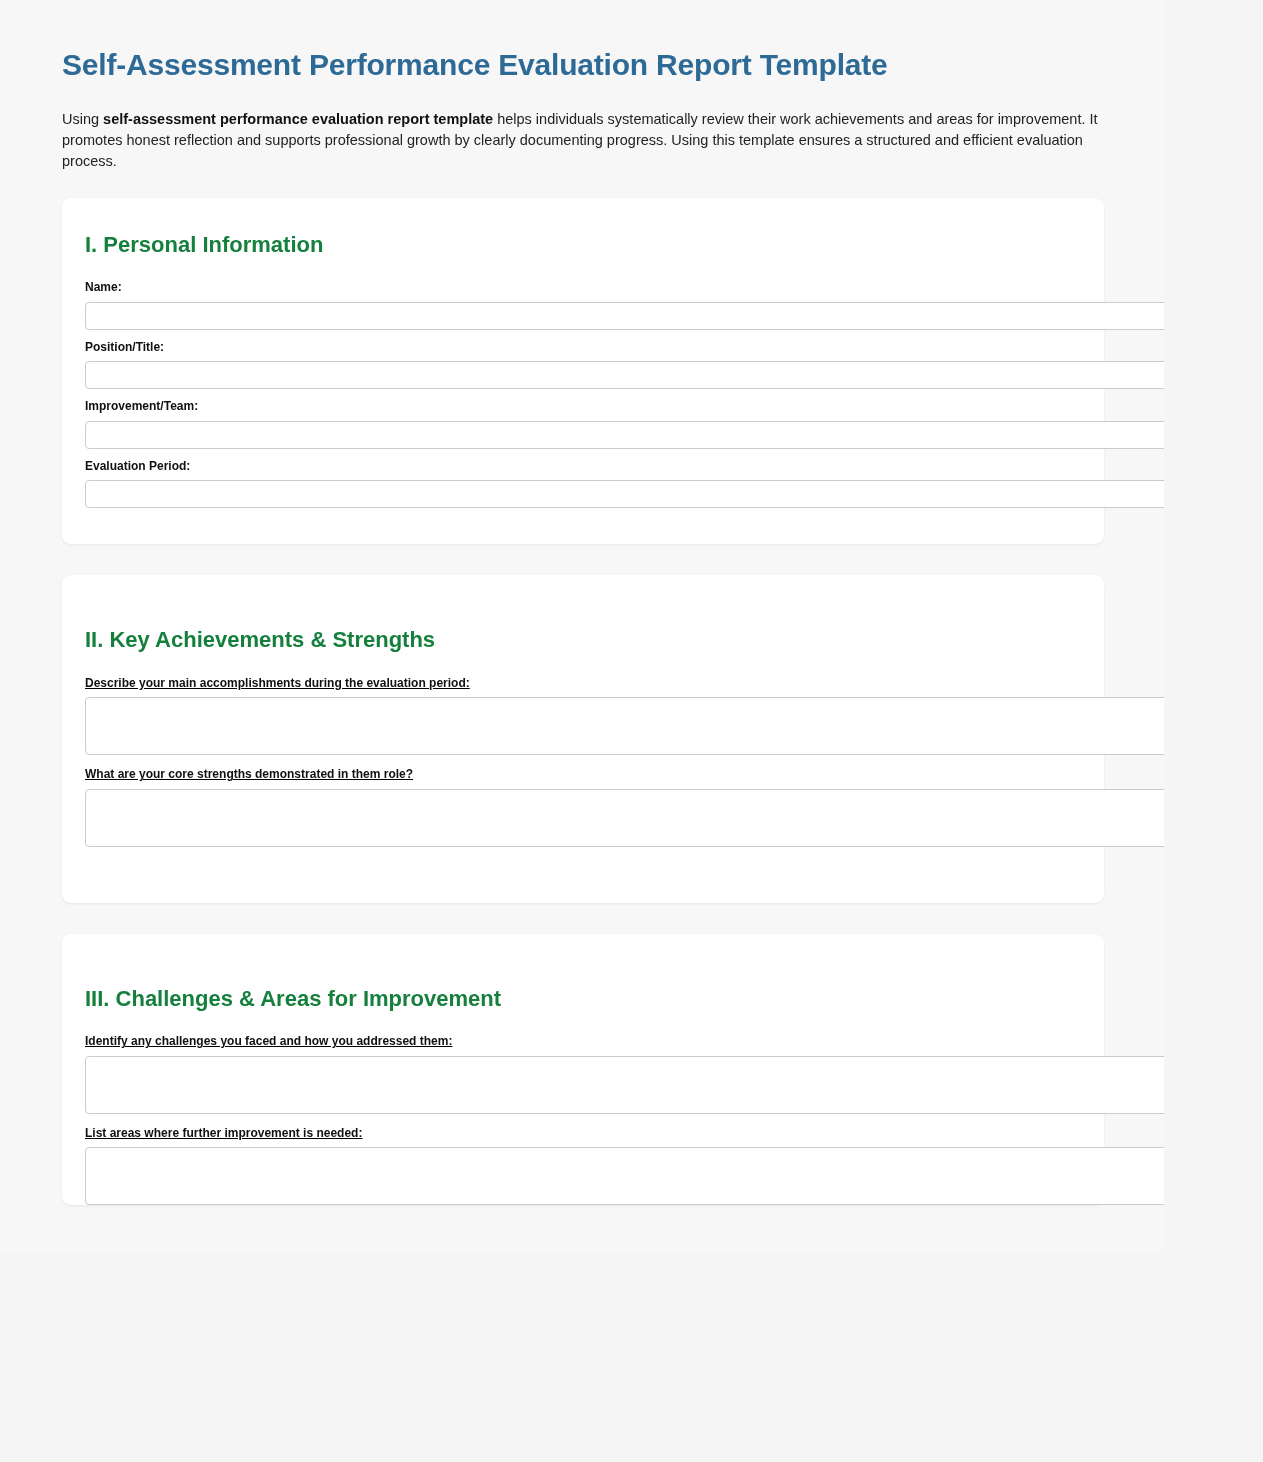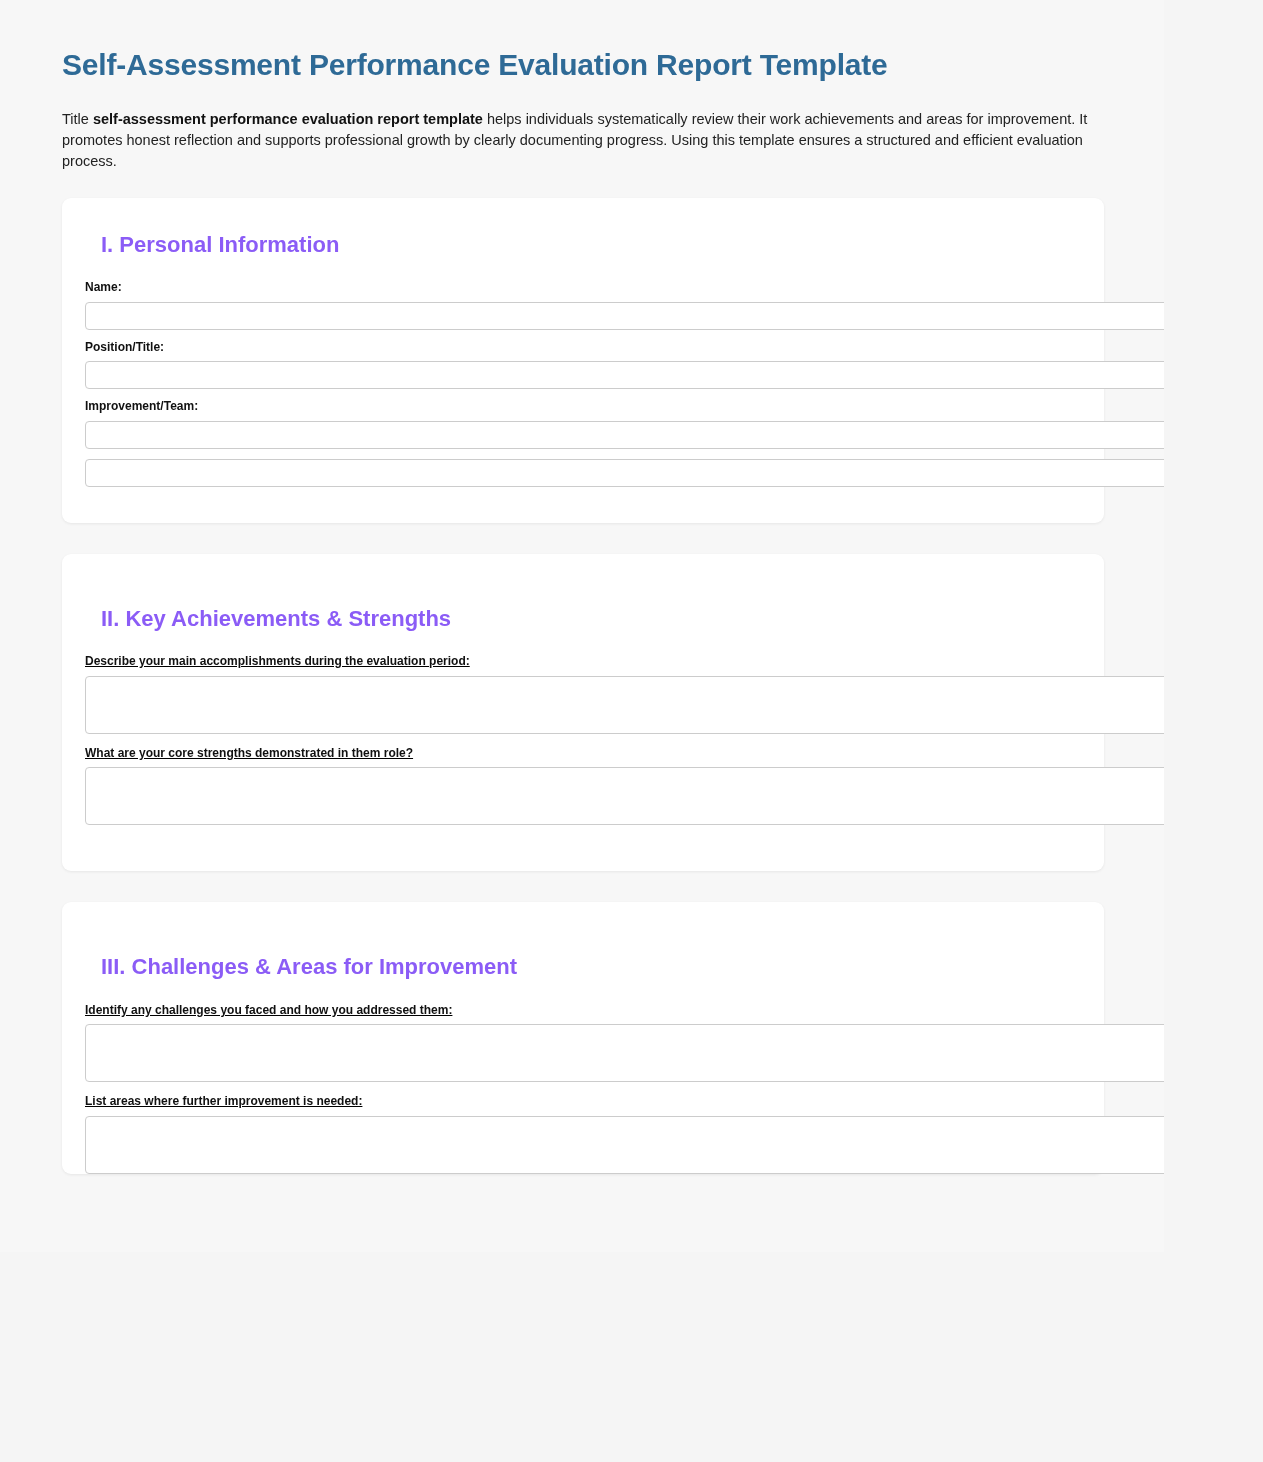--- a/index.html
+++ b/index.html
@@ -46,27 +46,27 @@
   }
   .card {
     background: #ffffff;
     border-radius: 9px;
     box-shadow: 0 1px 3px rgba(0,0,0,0.07);
     margin-bottom: 31px;
     padding: 30px 23px 26px 23px;
     box-sizing: border-box;
   }
   .card.card-first { padding-top: 34px; }
-  .card.card-mid { padding-top: 52px; padding-bottom: 34px; }
+  .card.card-mid { padding-top: 52px; padding-bottom: 44px; }
   .card.card-last { padding-top: 52px; padding-bottom: 0; }
   .section-heading {
     font-size: 22px;
     font-weight: bold;
-    color: #8b5cf6;
-    margin: 0 0 22px 16px;
+    color: #15803d;
+    margin: 0 0 22px 0;
     line-height: 1.2;
   }
   .field { margin-bottom: 10px; }
   .field-label {
     display: block;
     font-size: 12px;
     font-weight: bold;
     color: #111111;
     margin: 0 0 6px 0;
     line-height: 1.3;
@@ -103,41 +103,42 @@
   }
 </style>
 </head>
 <body>
 
 <div class="page">
   <div class="page-inner">
 
     <h1 class="doc-title">Self-Assessment Performance Evaluation Report Template</h1>
 
-    <p class="intro"><span>Title </span><b>self-assessment performance evaluation report template</b><span> helps individuals systematically review their work achievements and areas for improvement. It promotes honest reflection and supports professional growth by clearly documenting progress. Using this template ensures a structured and efficient evaluation process.</span></p>
+    <p class="intro"><span>Using </span><b>self-assessment performance evaluation report template</b><span> helps individuals systematically review their work achievements and areas for improvement. It promotes honest reflection and supports professional growth by clearly documenting progress. Using this template ensures a structured and efficient evaluation process.</span></p>
 
     <div class="card card-first">
       <h2 class="section-heading">I. Personal Information</h2>
 
       <div class="field">
         <label class="field-label">Name:</label>
         <input class="text-input" type="text" placeholder="" style="">
       </div>
 
       <div class="field">
         <label class="field-label">Position/Title:</label>
         <input class="text-input" type="text" placeholder="" style="">
       </div>
 
       <div class="field">
         <label class="field-label">Improvement/Team:</label>
         <input class="text-input" type="text" placeholder="" style="">
       </div>
 
       <div class="field">
+        <label class="field-label">Evaluation Period:</label>
         <input class="text-input" type="text" placeholder="" style="">
       </div>
     </div>
 
     <div class="card card-mid">
       <h2 class="section-heading">II. Key Achievements &amp; Strengths</h2>
 
       <div class="field-block">
         <label class="field-label">Describe your main accomplishments during the evaluation period:</label>
         <textarea class="textarea-input" placeholder="" style=""></textarea>

